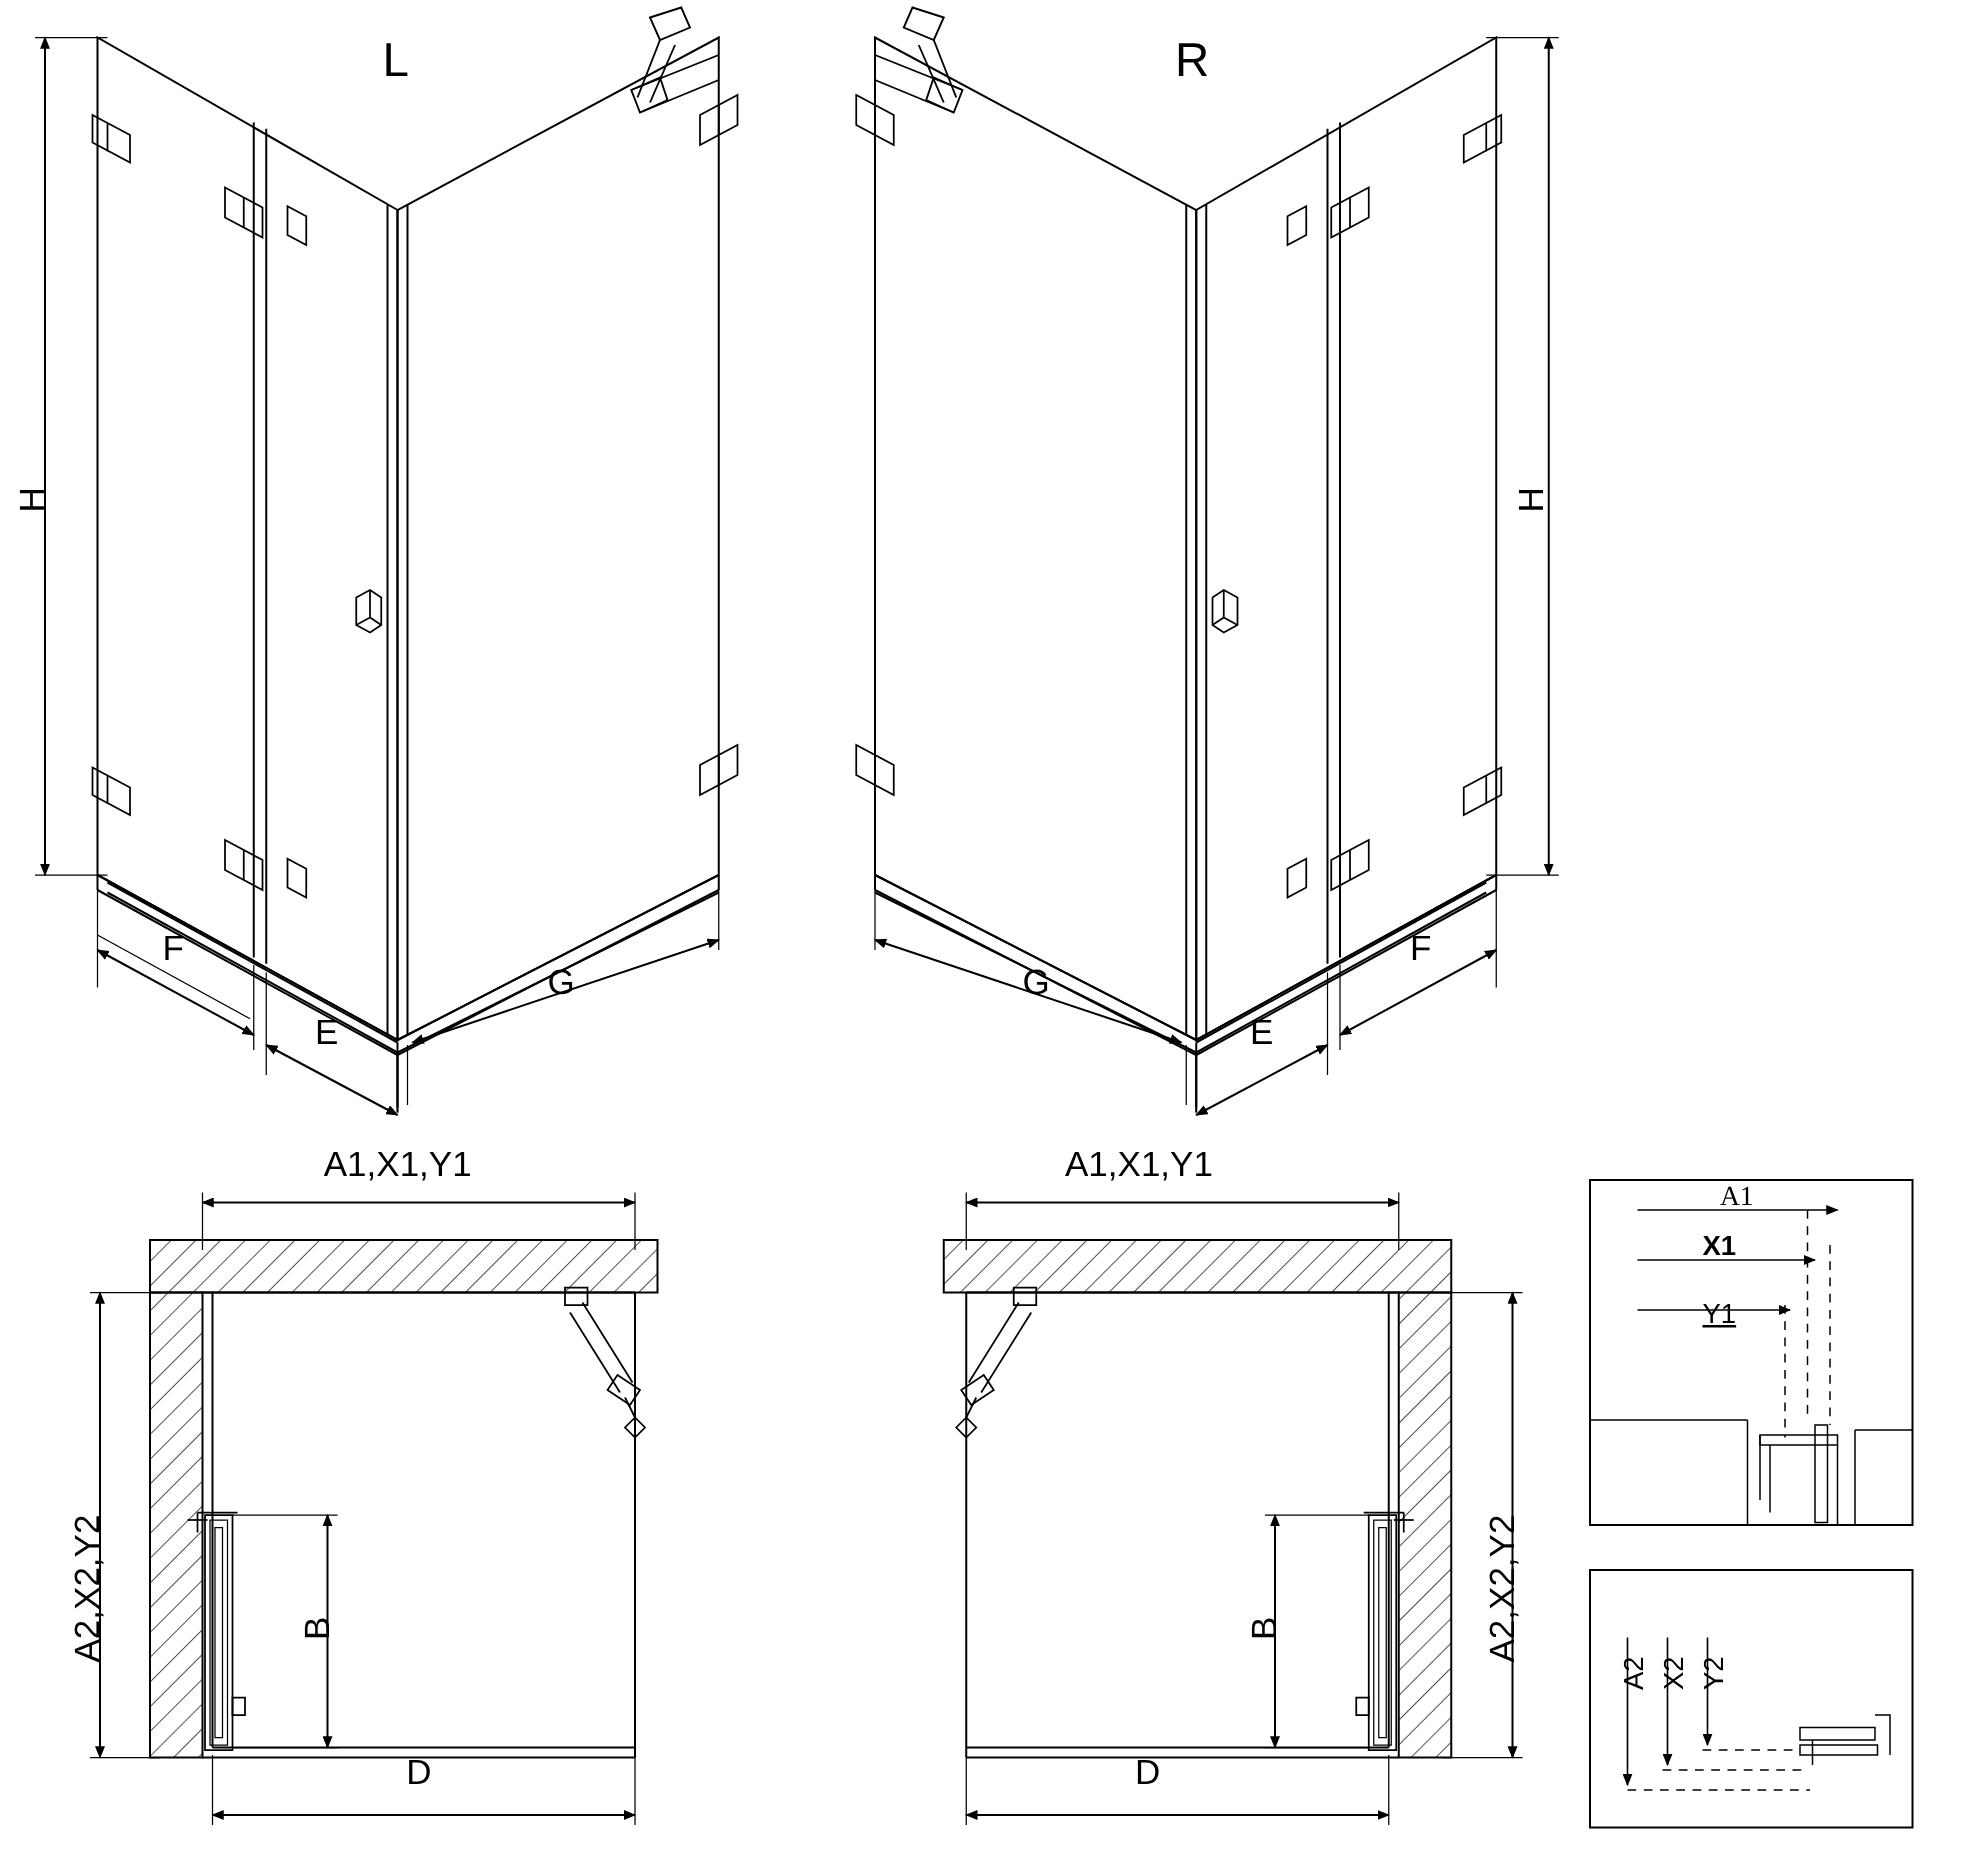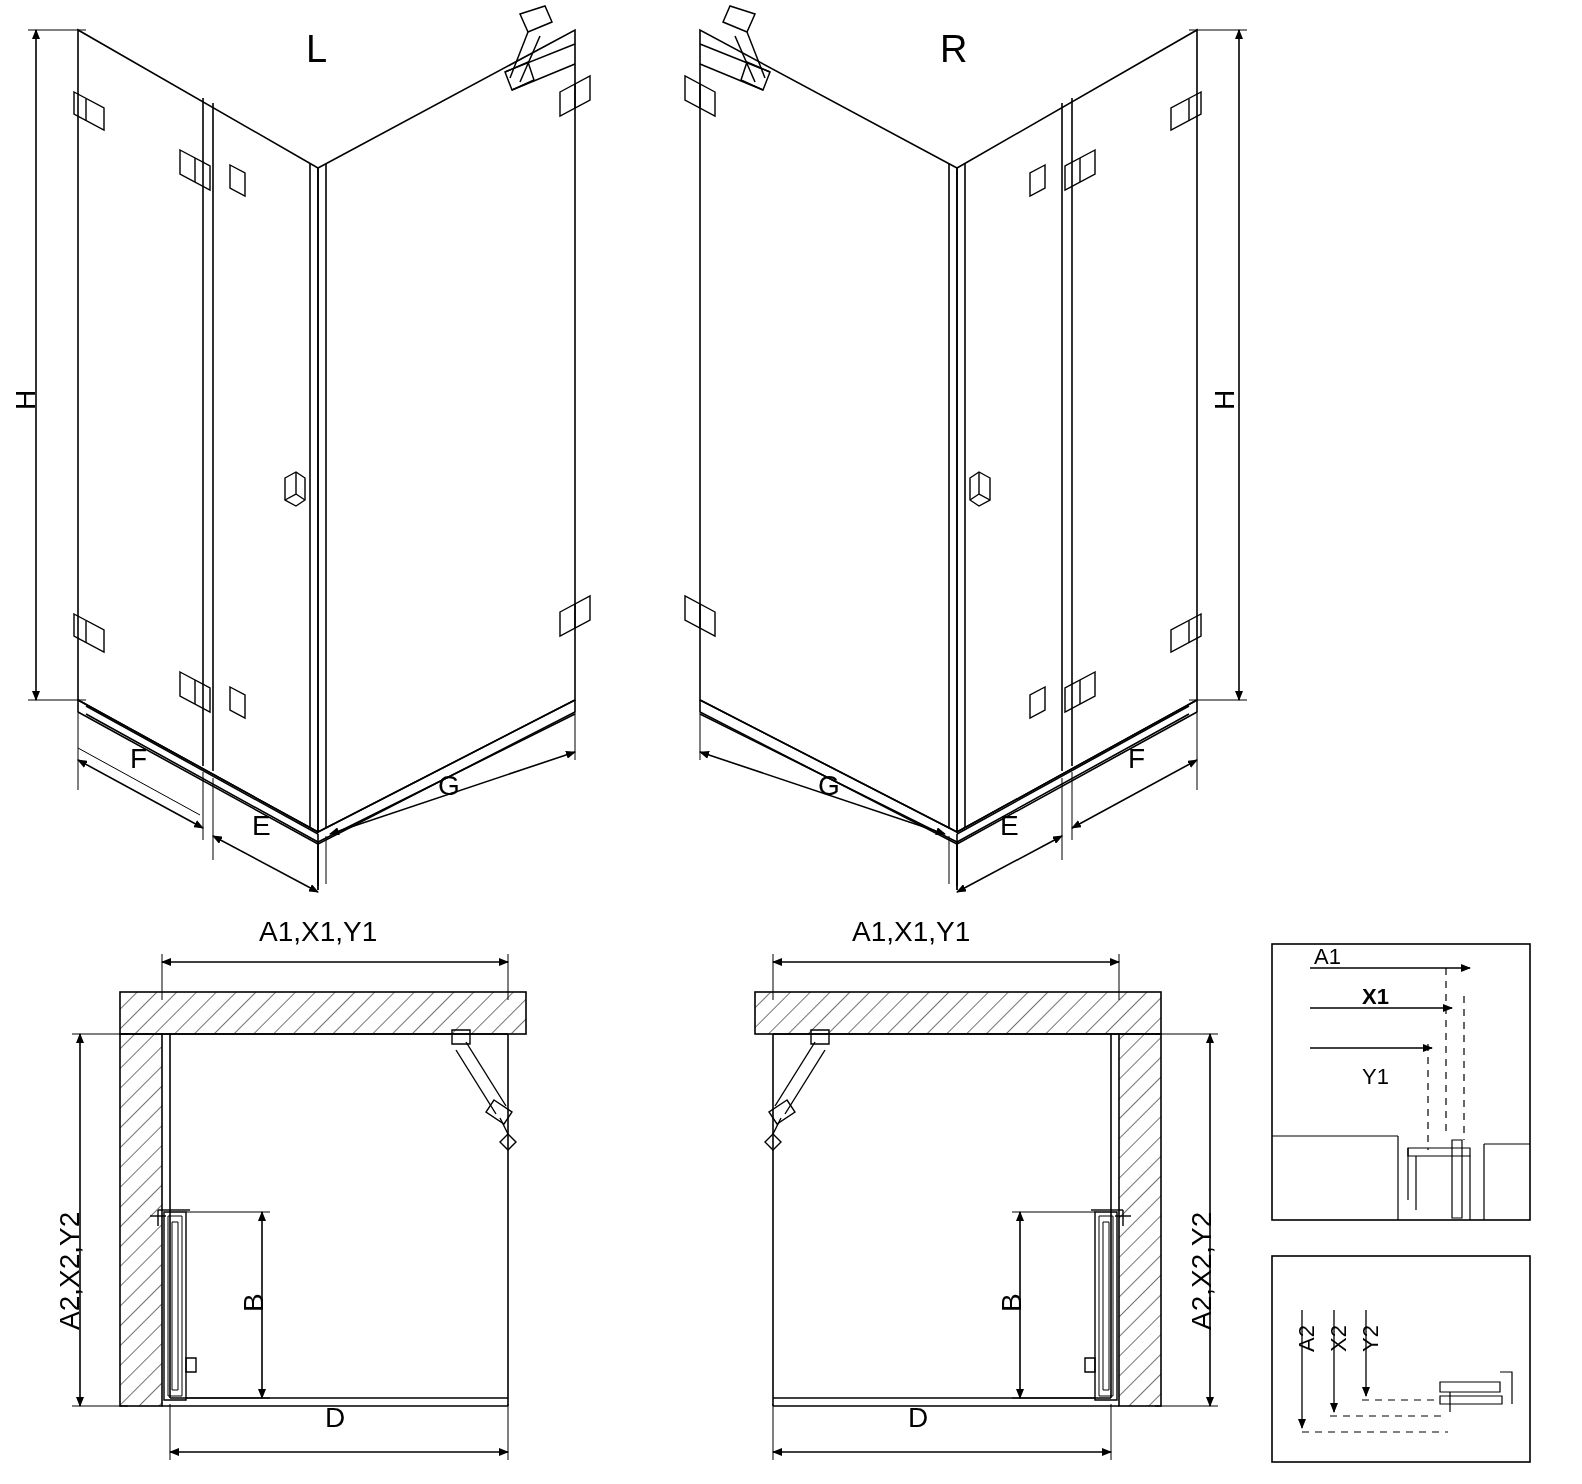--- a/index.html
+++ b/index.html
@@ -332,21 +332,21 @@
   <div class="lbl lbl-md" style="left:259px; top:918px;">A1,X1,Y1</div>
   <div class="lbl lbl-md rot90" style="left:56px; top:1330px;">A2,X2,Y2</div>
   <div class="lbl lbl-md rot90" style="left:240px; top:1312px;">B</div>
   <div class="lbl lbl-md" style="left:325px; top:1404px;">D</div>
 
   <div class="lbl lbl-md" style="left:852px; top:918px;">A1,X1,Y1</div>
   <div class="lbl lbl-md rot90" style="left:1188px; top:1330px;">A2,X2,Y2</div>
   <div class="lbl lbl-md rot90" style="left:998px; top:1312px;">B</div>
   <div class="lbl lbl-md" style="left:908px; top:1404px;">D</div>
 
-  <div class="lbl lbl-sm" style="left:1314px; top:946px;">A1</div>
+  <div class="lbl lbl-sm" style="left:1376px; top:946px;font-family:Liberation Serif, serif;">A1</div>
   <div class="lbl lbl-sm" style="left:1362px; top:986px;font-weight:bold;">X1</div>
-  <div class="lbl lbl-sm" style="left:1362px; top:1066px;">Y1</div>
+  <div class="lbl lbl-sm" style="left:1362px; top:1040px;text-decoration:underline;">Y1</div>
 
   <div class="lbl lbl-sm rot90" style="left:1296px; top:1352px;">A2</div>
   <div class="lbl lbl-sm rot90" style="left:1328px; top:1352px;">X2</div>
   <div class="lbl lbl-sm rot90" style="left:1360px; top:1352px;">Y2</div>
 
 </div>
 
 </body></html>

